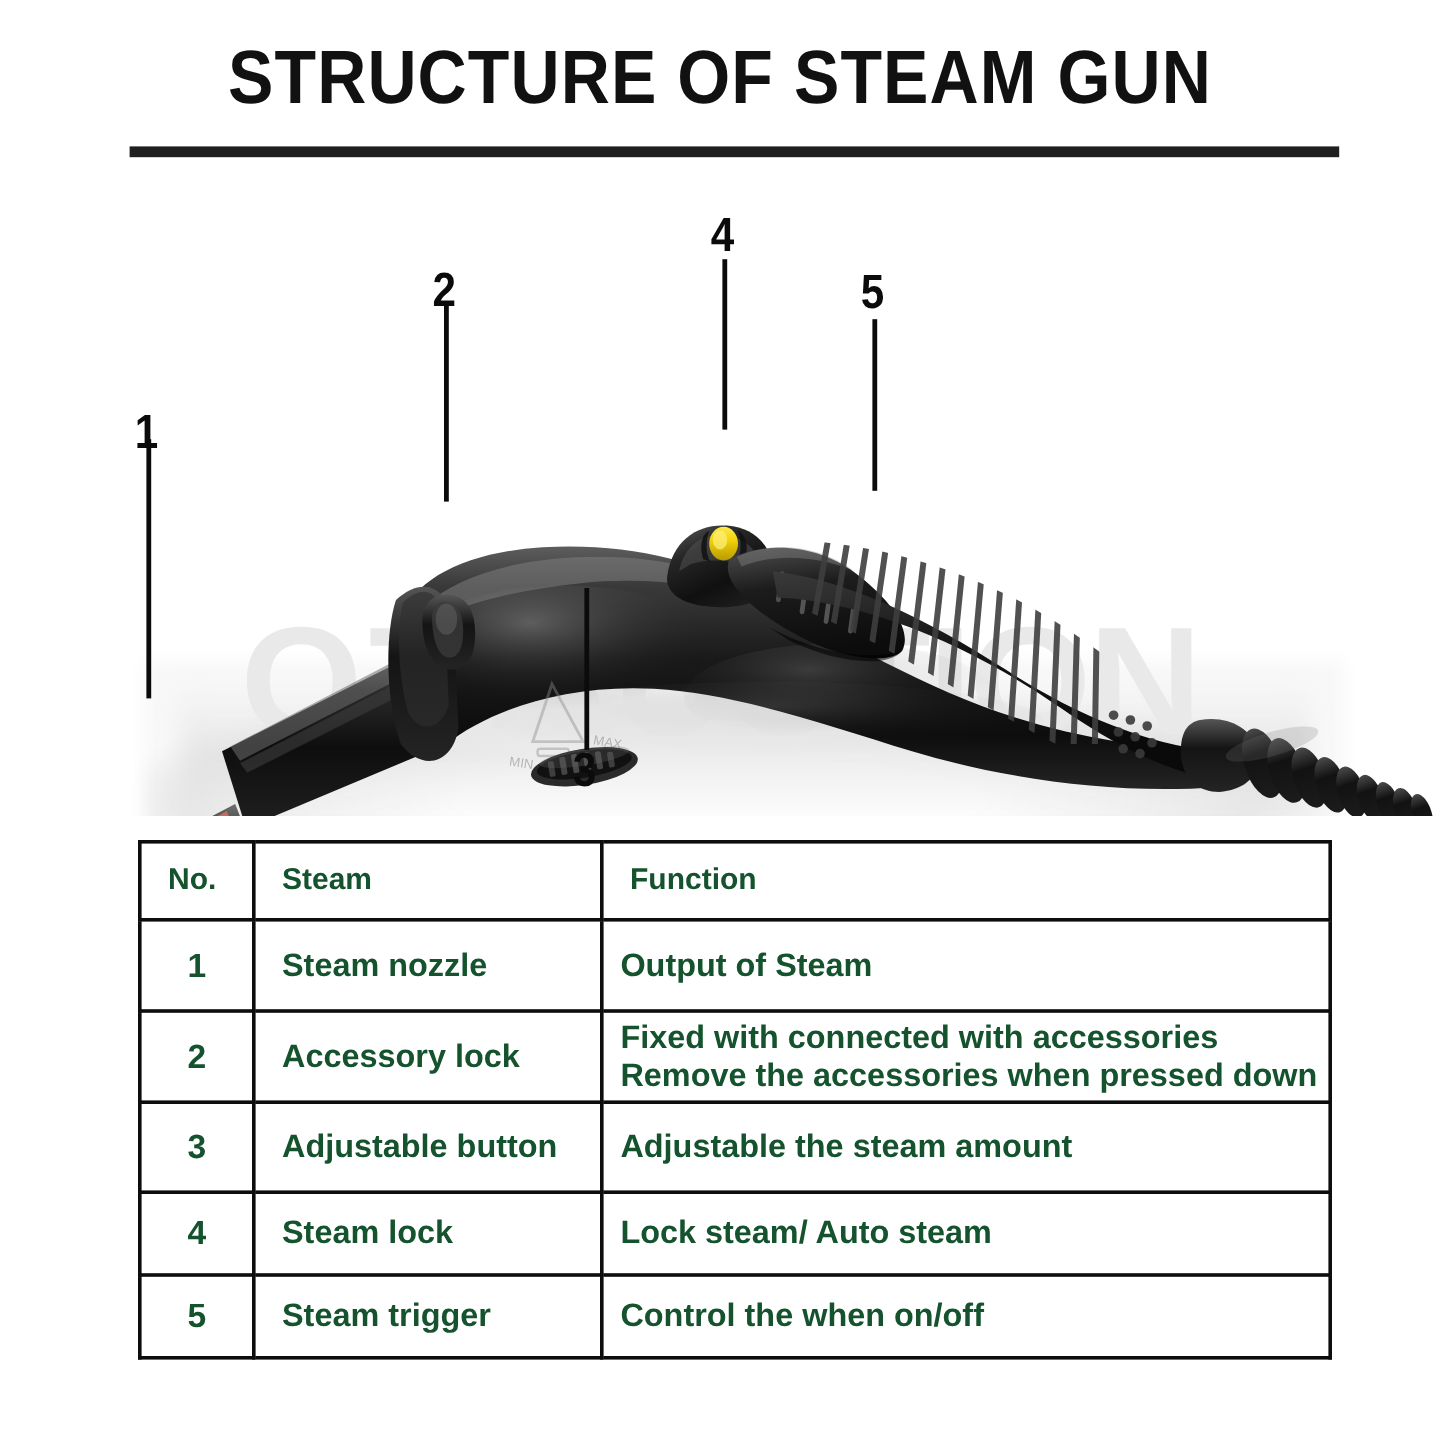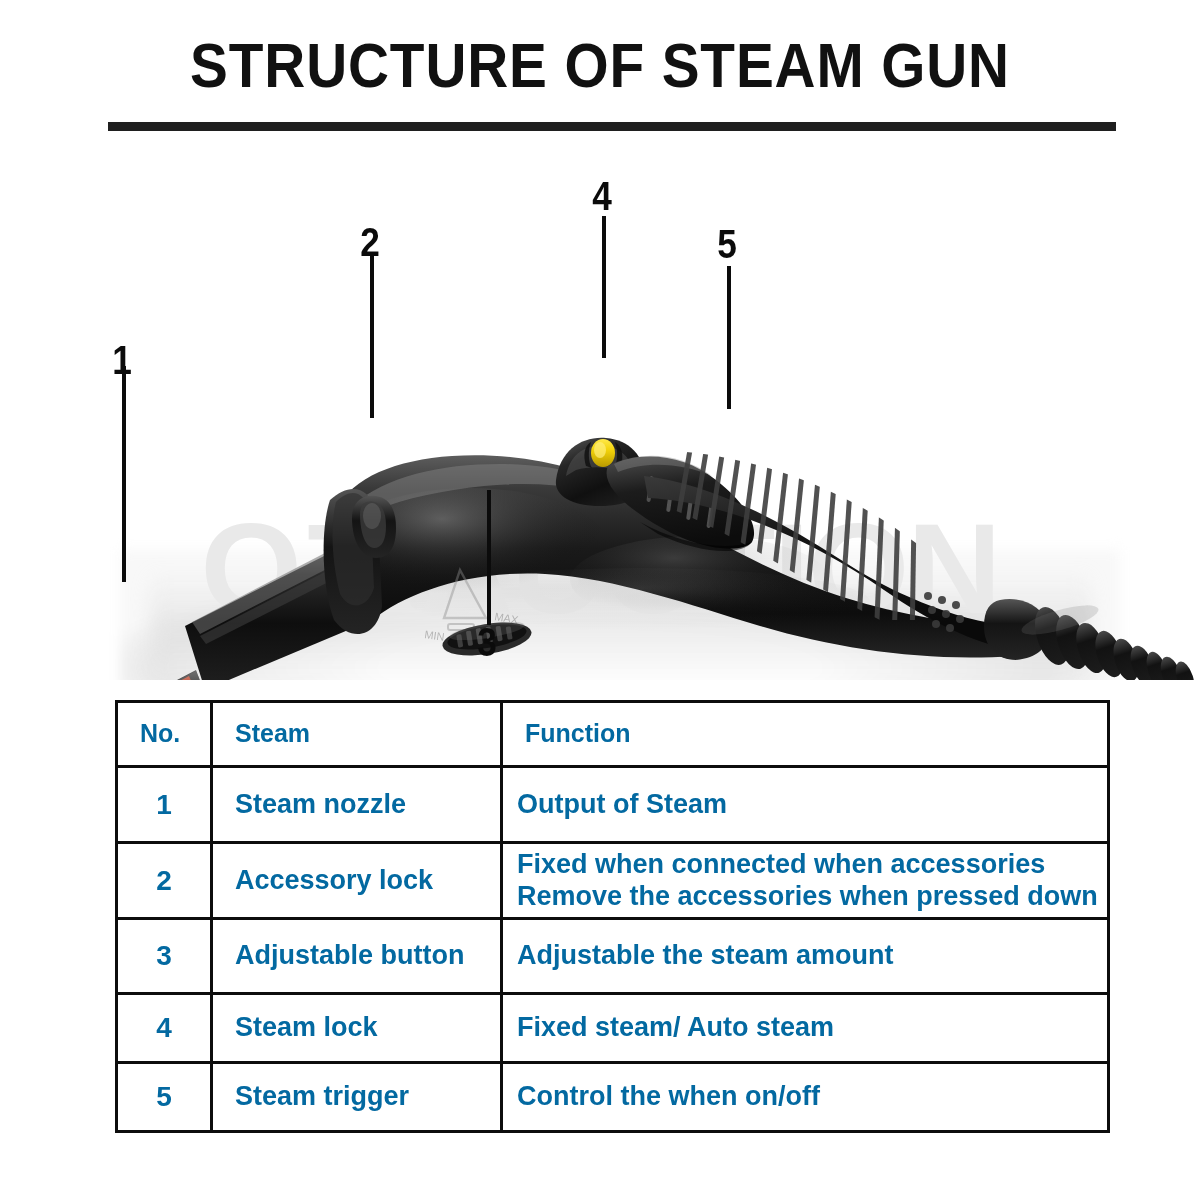--- a/index.html
+++ b/index.html
@@ -103,21 +103,21 @@
     table-layout:fixed;
   }
   .spec-table td, .spec-table th{
     border:3px solid #0d0d0d;
     padding:0 0 0 14px;
     text-align:left;
     vertical-align:middle;
     font-family:"Liberation Sans", sans-serif;
     font-weight:bold;
     font-size:27px;
-    color:#0369a1;
+    color:#14532d;
     transform:scaleX(1);
     line-height:1.18;
   }
   .spec-table th{
     font-size:25px;
     height:62px;
     padding-left:22px;
   }
   .col-no{width:95px;}
   .col-name{width:290px;}
@@ -465,40 +465,40 @@
           <span class="fn-lines">
             <span>Output of Steam</span>
           </span>
         </td>
       </tr>
       <tr class="r2">
         <td class="c-no">2</td>
         <td class="c-name">Accessory lock</td>
         <td class="c-fn">
           <span class="fn-lines">
-            <span>Fixed when connected when accessories</span>
+            <span>Fixed with connected with accessories</span>
             <span>Remove the accessories when pressed down</span>
           </span>
         </td>
       </tr>
       <tr class="r3">
         <td class="c-no">3</td>
         <td class="c-name">Adjustable button</td>
         <td class="c-fn">
           <span class="fn-lines">
             <span>Adjustable the steam amount</span>
           </span>
         </td>
       </tr>
       <tr class="r4">
         <td class="c-no">4</td>
         <td class="c-name">Steam lock</td>
         <td class="c-fn">
           <span class="fn-lines">
-            <span>Fixed steam/ Auto steam</span>
+            <span>Lock steam/ Auto steam</span>
           </span>
         </td>
       </tr>
       <tr class="r5">
         <td class="c-no">5</td>
         <td class="c-name">Steam trigger</td>
         <td class="c-fn">
           <span class="fn-lines">
             <span>Control the when on/off</span>
           </span>

